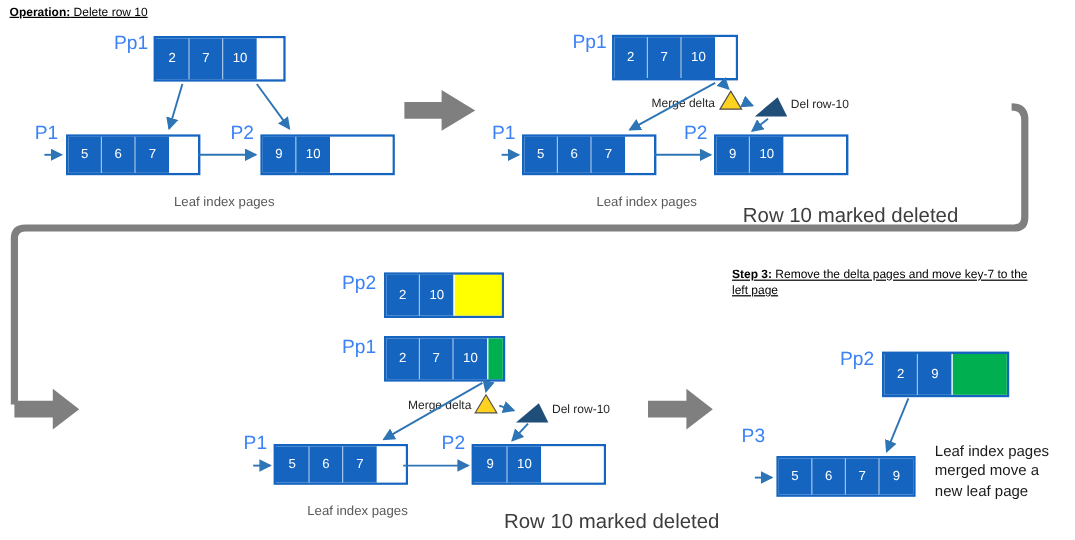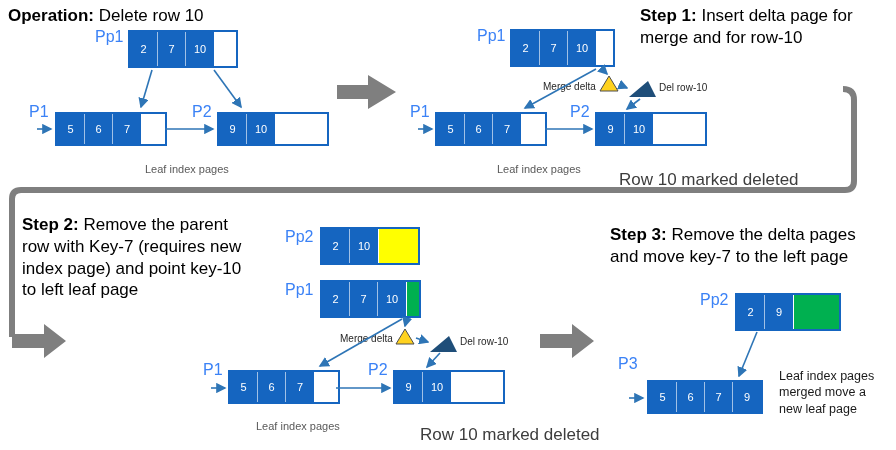--- a/index.html
+++ b/index.html
@@ -3,21 +3,21 @@
 <meta charset="utf-8">
 <style>
   html,body{margin:0;padding:0;background:#fff;}
   :root{
     --page-blue:#1565c0; --arrow-blue:#2e75b6; --flow-gray:#7f7f7f;
     --highlight-yellow:#ffff00; --highlight-green:#00b050;
     --delta-yellow:#ffd21f; --delta-blue:#1f4e79;
   }
   .canvas{position:relative;width:896px;height:450px;background:#fff;overflow:hidden;
           font-family:"Liberation Sans",sans-serif;}
-  .ptitle{position:absolute;font-size:17px;color:#000;line-height:1.28;}
+  .ptitle{position:absolute;font-size:10px;color:#000;line-height:1.28;text-decoration:underline;}
   .plabel{position:absolute;font-size:16px;color:#3b82f6;}
   .page{position:absolute;display:flex;border:2px solid var(--page-blue);background:#fff;box-sizing:border-box;z-index:2;}
   .h38{height:38px}.h34{height:34px}
   .cells{display:flex;height:100%;}
   .cells .cell{width:28px;height:100%;display:flex;align-items:center;justify-content:center;
         background:var(--page-blue);color:#fff;font-size:11px;
         border-right:1px solid rgba(255,255,255,.6);box-sizing:border-box;}
   .cells .cell:last-child{border-right:0;text-align:right;}
   .slot{height:100%;box-sizing:border-box;background:#fff;}
   .slot.yellow{background:var(--highlight-yellow);border-left:1px solid #fff;}
@@ -65,21 +65,20 @@
   <div class="page h34" style="left:217px;top:112px">
     <div class="cells">
         <div class="cell">9</div>
         <div class="cell">10</div>
       </div>
     <div class="slot" style="width:52px"></div>
   </div>
 
   <div class="cap" style="left:145px;top:163px">Leaf index pages</div>
 
-  <div class="ptitle" style="left:640px;top:5px;width:238px"><b>Step 1:</b><span> Insert delta page for merge and for row-10</span></div>
 
   <div class="plabel" style="left:477px;top:27px">Pp1</div>
   <div class="page h38" style="left:510px;top:29px">
     <div class="cells">
         <div class="cell">2</div>
         <div class="cell">7</div>
         <div class="cell">10</div>
       </div>
     <div class="slot" style="width:17px"></div>
   </div>
@@ -102,21 +101,20 @@
     <div class="cells">
         <div class="cell">9</div>
         <div class="cell">10</div>
       </div>
     <div class="slot" style="width:52px"></div>
   </div>
 
   <div class="cap" style="left:497px;top:163px">Leaf index pages</div>
   <div class="cap2" style="left:619px;top:170px">Row 10 marked deleted</div>
 
-  <div class="ptitle" style="left:22px;top:214px;width:238px"><b>Step 2:</b><span> Remove the parent row with Key-7 (requires new index page) and point key-10 to left leaf page</span></div>
 
   <div class="plabel" style="left:285px;top:228px">Pp2</div>
   <div class="page h38" style="left:320px;top:227px">
     <div class="cells">
         <div class="cell">2</div>
         <div class="cell">10</div>
       </div>
     <div class="slot yellow" style="width:40px"></div>
   </div>
 

